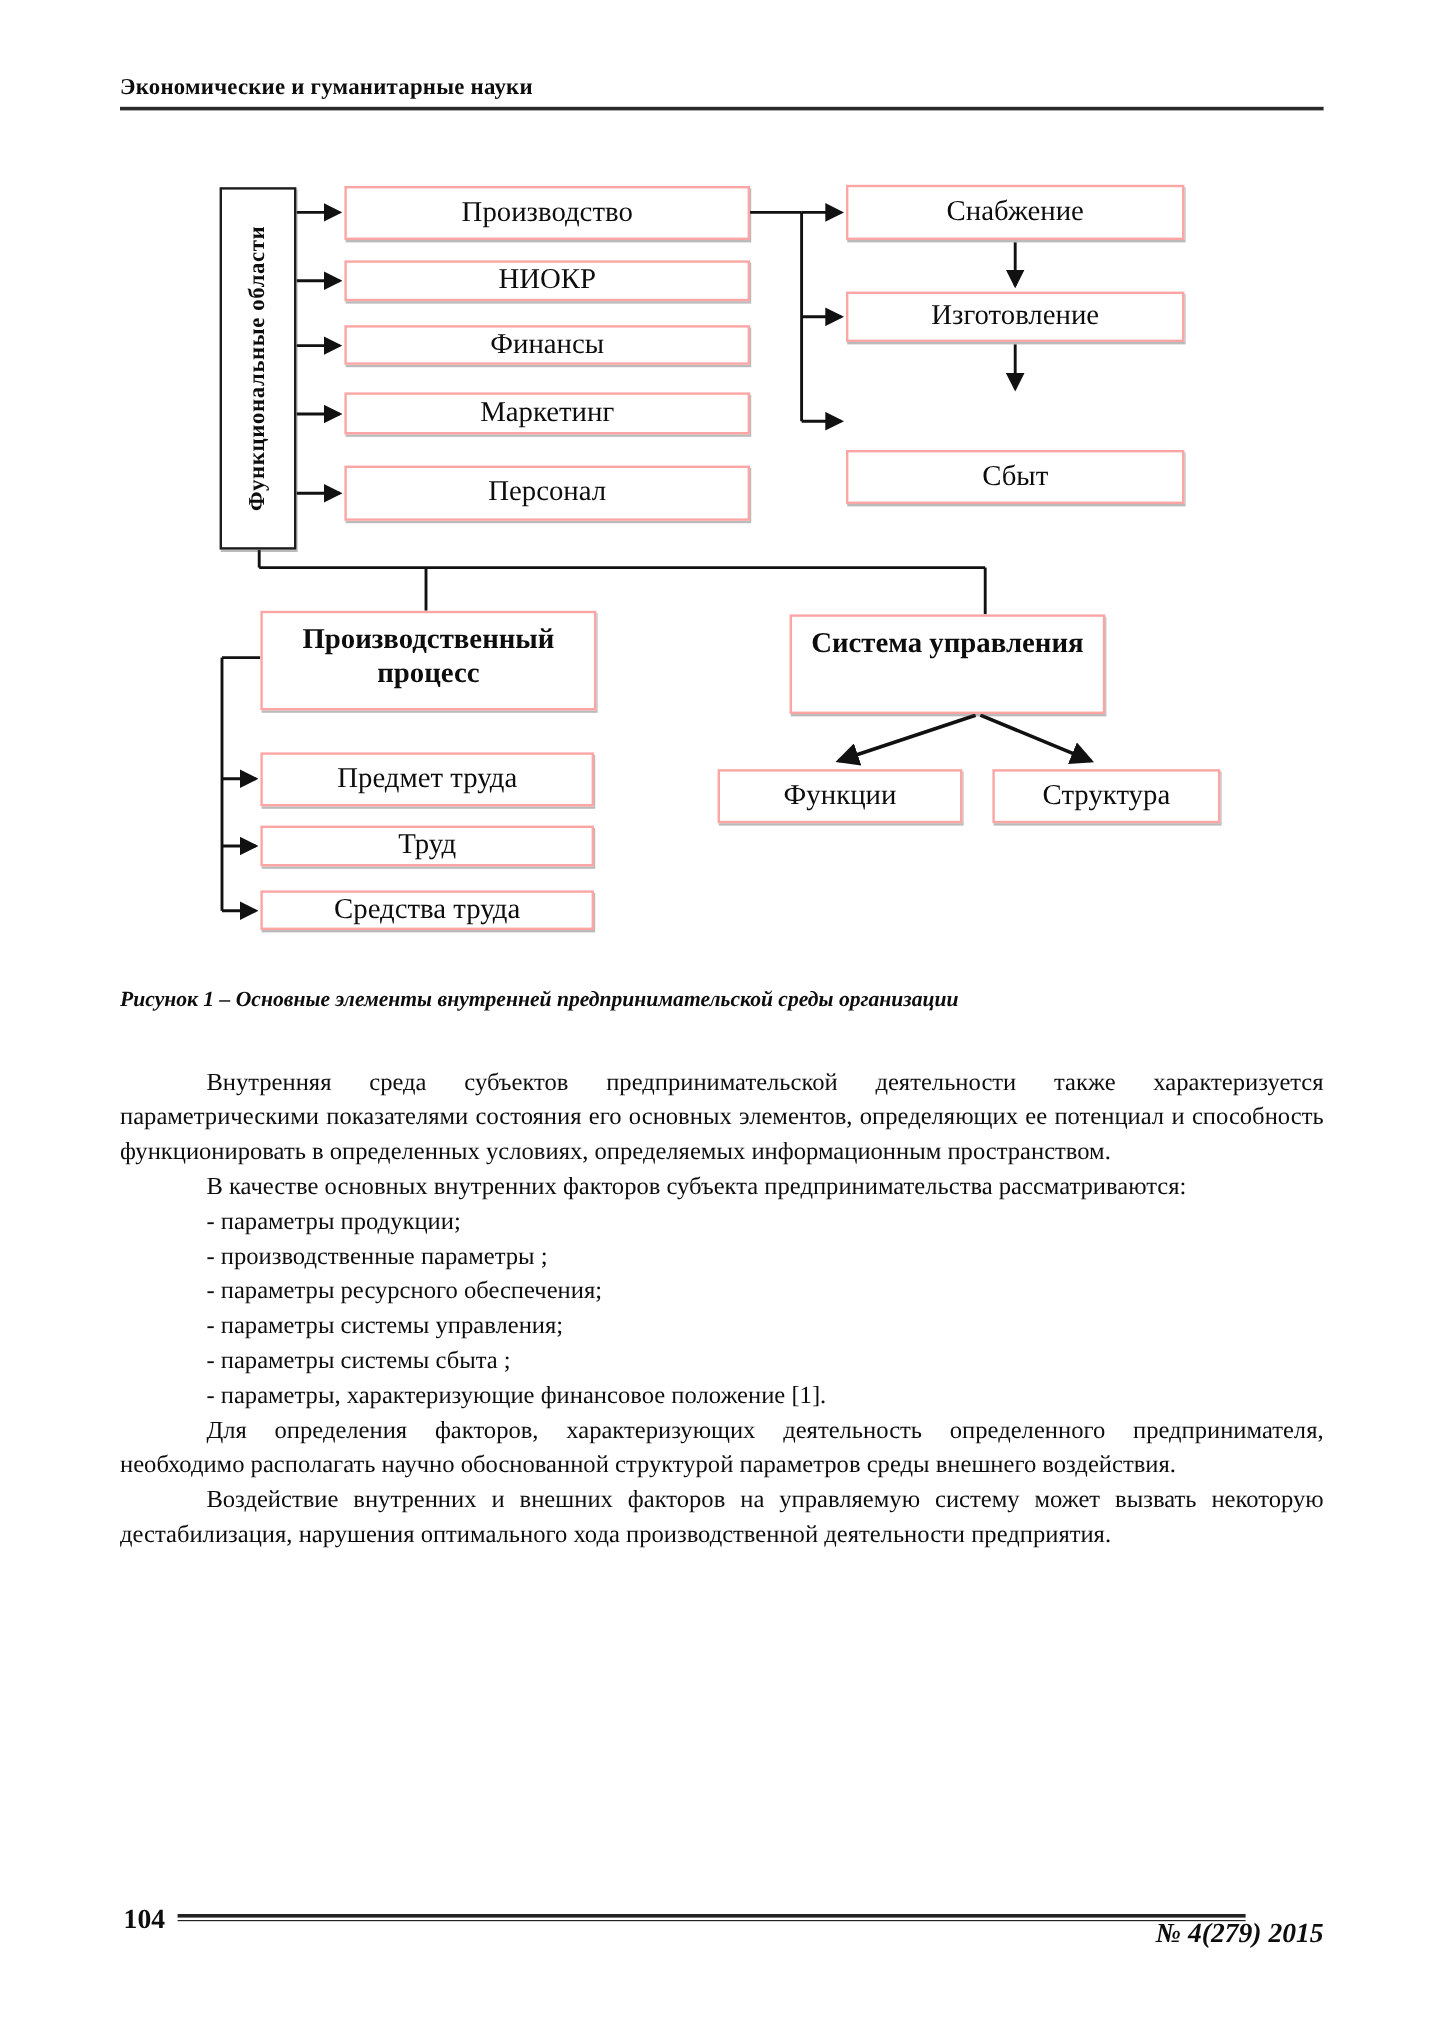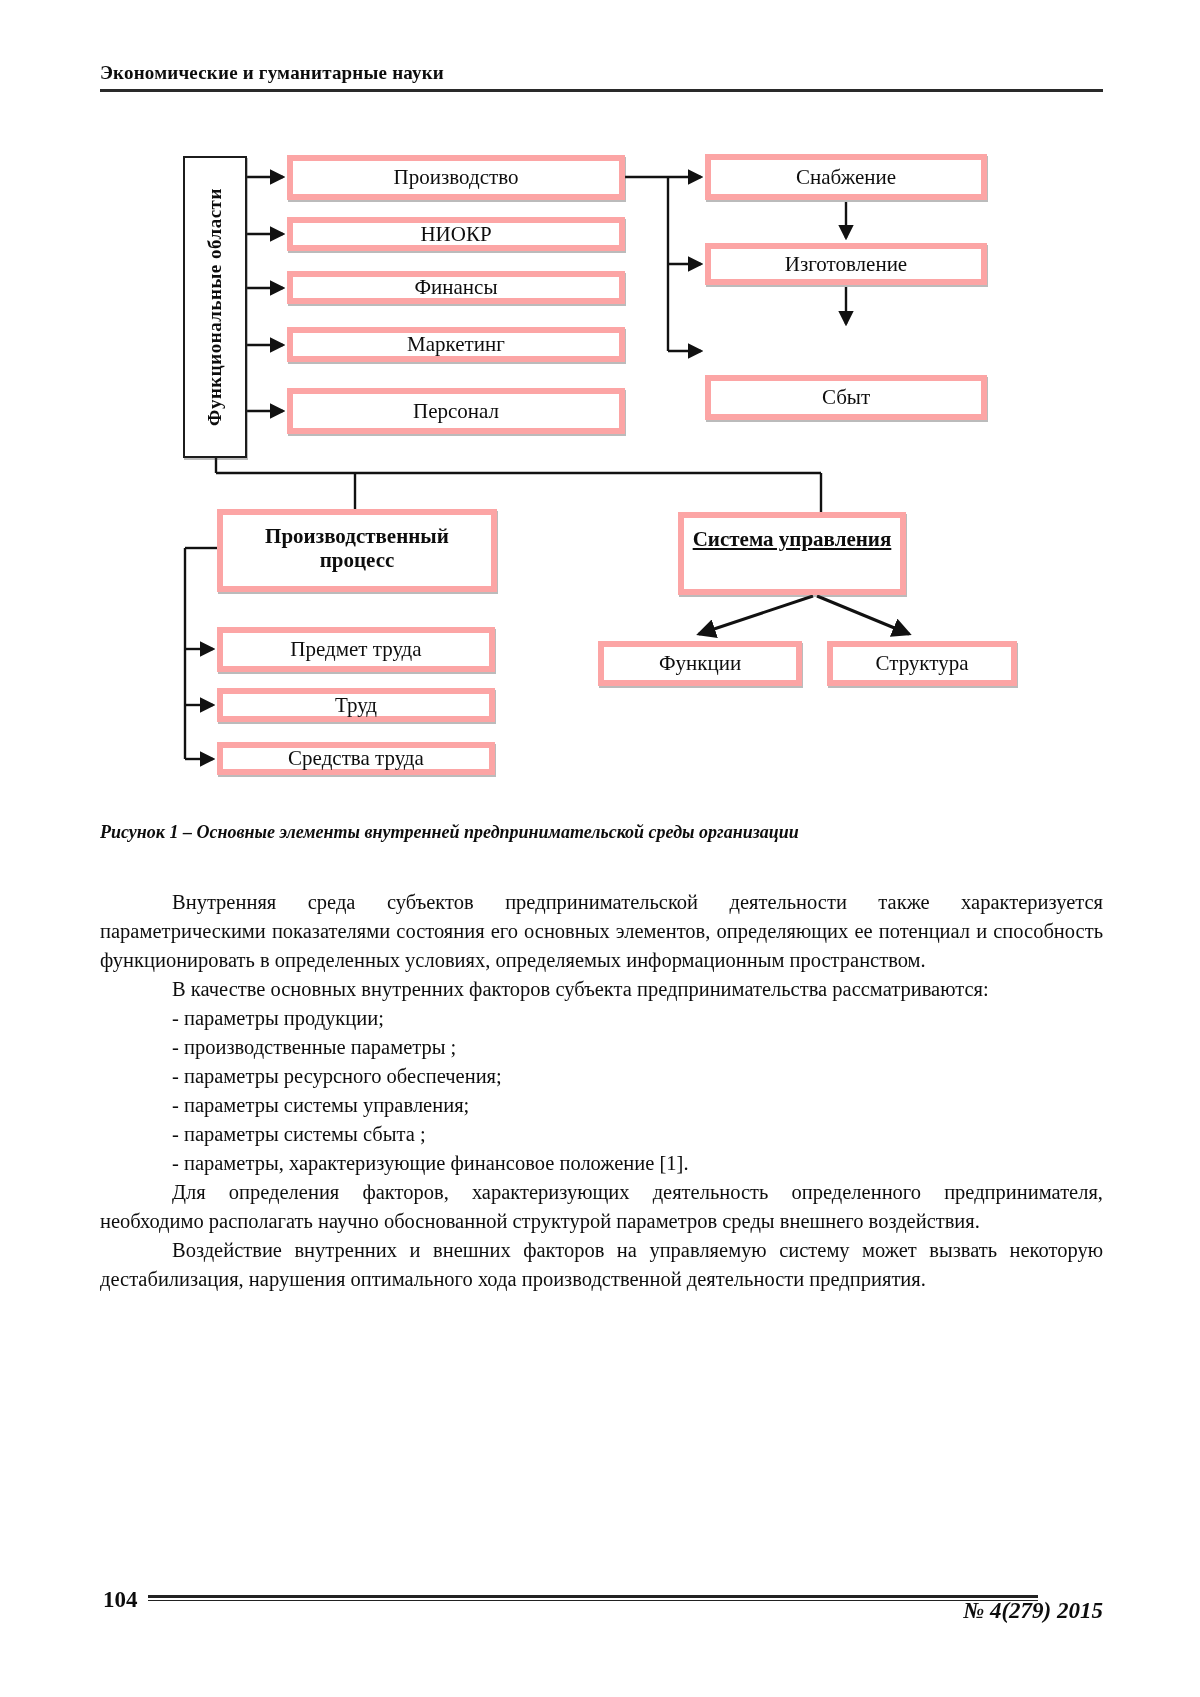--- a/index.html
+++ b/index.html
@@ -18,25 +18,25 @@
   }
   .header-rule{
     position:absolute;left:100px;top:89px;width:1003px;height:0;
     border-top:3px solid #2a2a2a;
   }
   
   .diagram{position:absolute;left:0;top:0;width:1200px;height:870px;}
   .diagram svg{position:absolute;left:0;top:0;}
   .dbox{
     position:absolute;
-    border:6px solid #fca5a5;
+    border:2px solid #fca5a5;
     background:#ffffff;
     box-sizing:border-box;
     display:flex;align-items:center;justify-content:center;
-    font-size:21px;line-height:1.15;text-align:center;
+    font-size:24px;line-height:1.15;text-align:center;
     box-shadow:1px 2px 0 rgba(60,60,60,.35);
   }
   .dbox.toptext{align-items:flex-start;padding-top:9px;}
   .dbox.bold{font-weight:bold;}
   .vbox{position:absolute;border:2px solid #1c1c1c;background:#fff;box-sizing:border-box;
         box-shadow:1px 2px 0 rgba(60,60,60,.35);}
   .vbox .vlabel{
     position:absolute;left:50%;top:50%;
     transform:translate(-50%,-50%) rotate(-90deg);
     white-space:nowrap;font-weight:bold;font-size:19px;letter-spacing:.5px;
@@ -123,21 +123,21 @@
     <div class="dbox" style="left:287px;top:217px;width:338px;height:34px;">НИОКР</div>
     <div class="dbox" style="left:287px;top:271px;width:338px;height:33px;">Финансы</div>
     <div class="dbox" style="left:287px;top:327px;width:338px;height:35px;">Маркетинг</div>
     <div class="dbox" style="left:287px;top:388px;width:338px;height:46px;">Персонал</div>
 
     <div class="dbox" style="left:705px;top:154px;width:282px;height:46px;">Снабжение</div>
     <div class="dbox" style="left:705px;top:243px;width:282px;height:42px;">Изготовление</div>
     <div class="dbox" style="left:705px;top:329px;width:282px;height:45px;margin-top:46px;">Сбыт</div>
 
     <div class="dbox bold toptext" style="left:217px;top:509px;width:280px;height:83px;padding-left:28px;padding-right:28px;">Производственный процесс</div>
-    <div class="dbox bold toptext" style="left:678px;top:512px;width:228px;height:83px;text-decoration:underline;">Система управления</div>
+    <div class="dbox bold toptext" style="left:658px;top:512px;width:263px;height:83px;">Система управления</div>
 
     <div class="dbox" style="left:217px;top:627px;width:278px;height:45px;">Предмет труда</div>
     <div class="dbox" style="left:217px;top:688px;width:278px;height:34px;">Труд</div>
     <div class="dbox" style="left:217px;top:742px;width:278px;height:33px;">Средства труда</div>
 
     <div class="dbox" style="left:598px;top:641px;width:204px;height:45px;">Функции</div>
     <div class="dbox" style="left:827px;top:641px;width:190px;height:45px;">Структура</div>
   </div>
 
   <div class="fig-caption">Рисунок 1 – Основные элементы внутренней предпринимательской среды организации</div>

